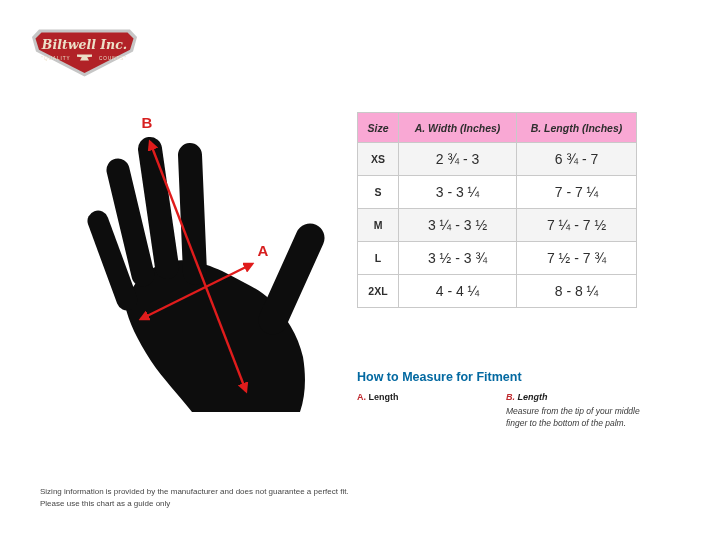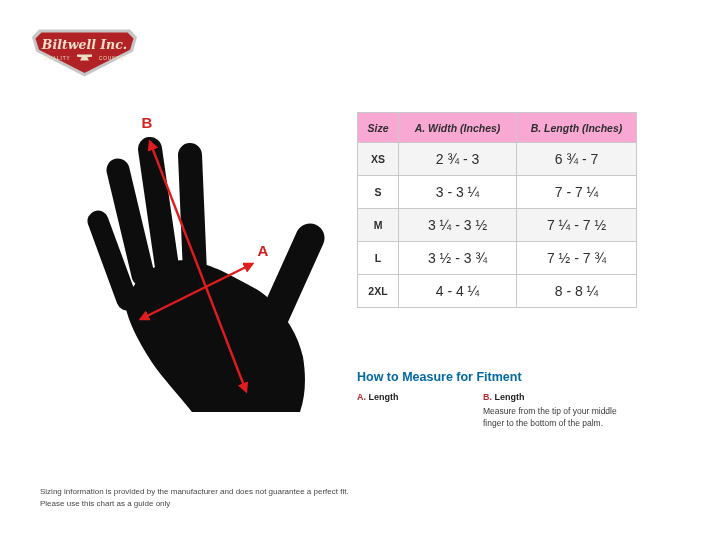--- a/index.html
+++ b/index.html
@@ -44,21 +44,21 @@
   .col-size { width: 41px; }
   .col-width { width: 118px; }
   .col-length { width: 120px; }
 
   .measure-title {
     position: absolute; left: 357px; top: 370px;
     font-size: 12.5px; font-weight: bold; color: #0369a1;
   }
   .measure-col { position: absolute; top: 392px; }
   .measure-col.a { left: 357px; width: 148px; }
-  .measure-col.b { left: 483px; width: 152px; }
+  .measure-col.b { left: 506px; width: 152px; font-style: italic; }
   .measure-head { font-size: 9px; font-weight: bold; color: #1d1d1d; margin-bottom: 4px; }
   .measure-key { color: #c02b30; }
   .measure-text { font-size: 8.5px; color: #3a3a3a; line-height: 1.4; }
 
   .footer {
     position: absolute; left: 40px; top: 486px;
     font-size: 8px; color: #474747; line-height: 1.55;
   }
 </style>
 </head>

